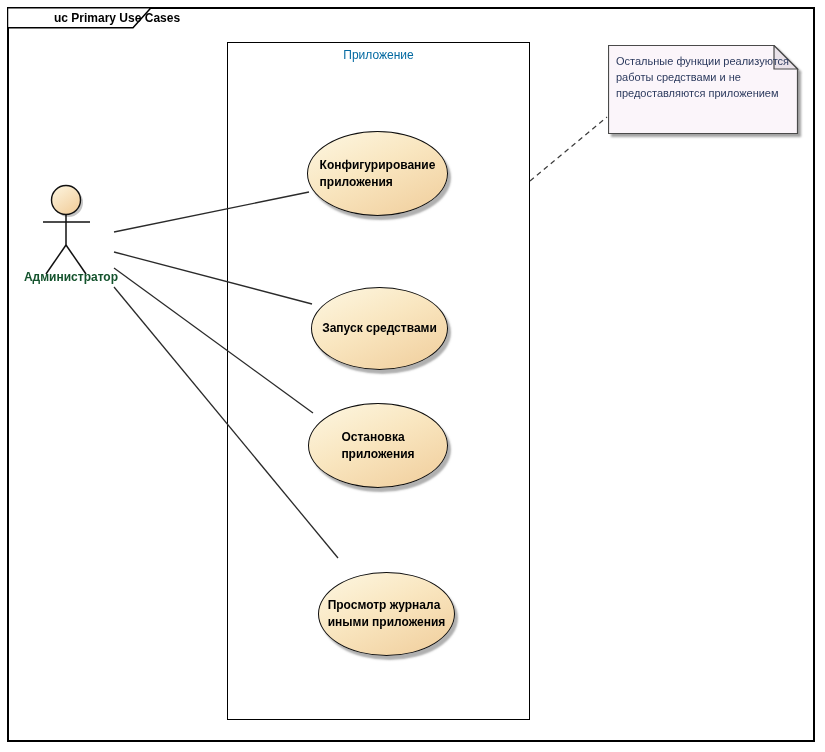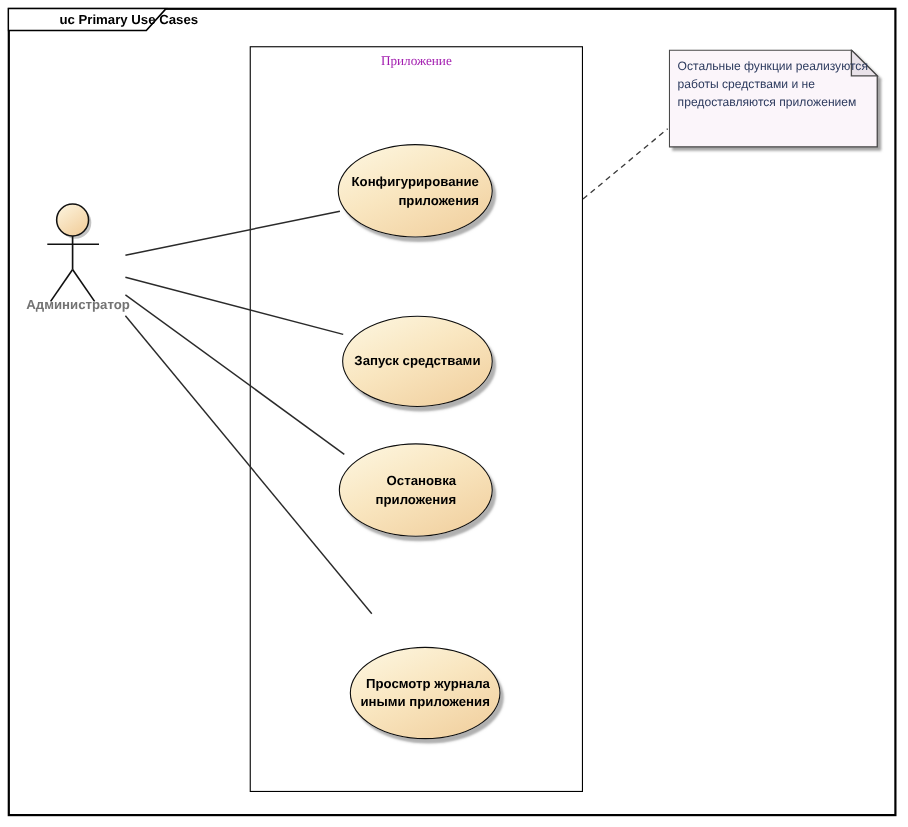--- a/index.html
+++ b/index.html
@@ -9,41 +9,41 @@
   }
   
   .frame{position:absolute;left:7px;top:7px;width:808px;height:735px;
     border:2px solid #000;box-sizing:border-box;}
   .frame-tab{position:absolute;left:7px;top:7px;width:146px;height:22px;}
   .frame-tab-label{position:absolute;left:14px;top:11px;font-size:12px;font-weight:bold;color:#000;white-space:nowrap;margin-left:40px;}
   
   .boundary{position:absolute;left:227px;top:42px;width:303px;height:678px;
     border:1.5px solid #000;box-sizing:border-box;background:transparent;}
   .boundary-label{position:absolute;left:227px;top:48px;width:303px;text-align:center;
-    font-size:12px;color:#a21caf;font-family:Liberation Serif, serif;}
+    font-size:12px;color:#0369a1;}
   
   .lines-svg{position:absolute;left:0;top:0;width:825px;height:752px;z-index:3;pointer-events:none;}
   
   .usecase{
     position:absolute;border:1.6px solid #0d0d0d;border-radius:50%;
     background:linear-gradient(155deg,#fdf7e2 0%,#f9e6c0 45%,#f0cd9b 100%);
     box-shadow:3px 4px 2px rgba(150,150,150,0.75);
     display:flex;align-items:center;justify-content:center;
     box-sizing:border-box;z-index:4;
   }
-  .usecase .uc-text{font-size:12px;font-weight:bold;color:#000;text-align:right;line-height:17px;}
+  .usecase .uc-text{font-size:12px;font-weight:bold;color:#000;text-align:left;line-height:17px;}
   .uc-line{white-space:nowrap;}
   #uc1{left:307px;top:131px;width:141px;height:85px;}
   #uc2{left:311px;top:287px;width:137px;height:83px;}
   #uc3{left:308px;top:403px;width:140px;height:85px;}
-  #uc4{left:318px;top:588px;width:137px;height:84px;}
+  #uc4{left:318px;top:572px;width:137px;height:84px;}
   
   .actor-svg{position:absolute;left:38px;top:183px;z-index:4;}
   .actor-label{position:absolute;left:19px;top:270px;width:104px;text-align:center;
-    font-size:12px;font-weight:bold;color:#737373;z-index:4;}
+    font-size:12px;font-weight:bold;color:#14532d;z-index:4;}
   
   .note{position:absolute;left:608px;top:45px;width:198px;height:93px;z-index:4;}
   .note svg{position:absolute;left:0;top:0;filter:drop-shadow(3px 3px 1px rgba(140,140,140,0.8));}
   .note-text{position:absolute;left:8px;top:8px;width:180px;font-size:11px;line-height:16px;color:#2c3a5e;}
   .note-line{white-space:nowrap;}
 </style>
 </head>
 <body>
 
 <div id="canvas">

